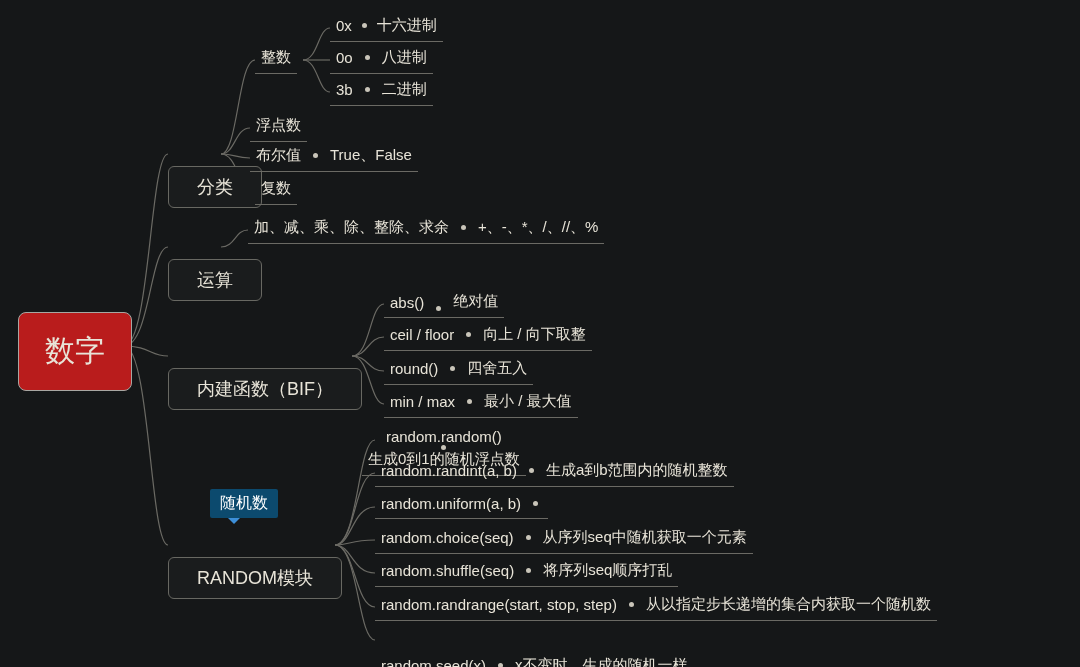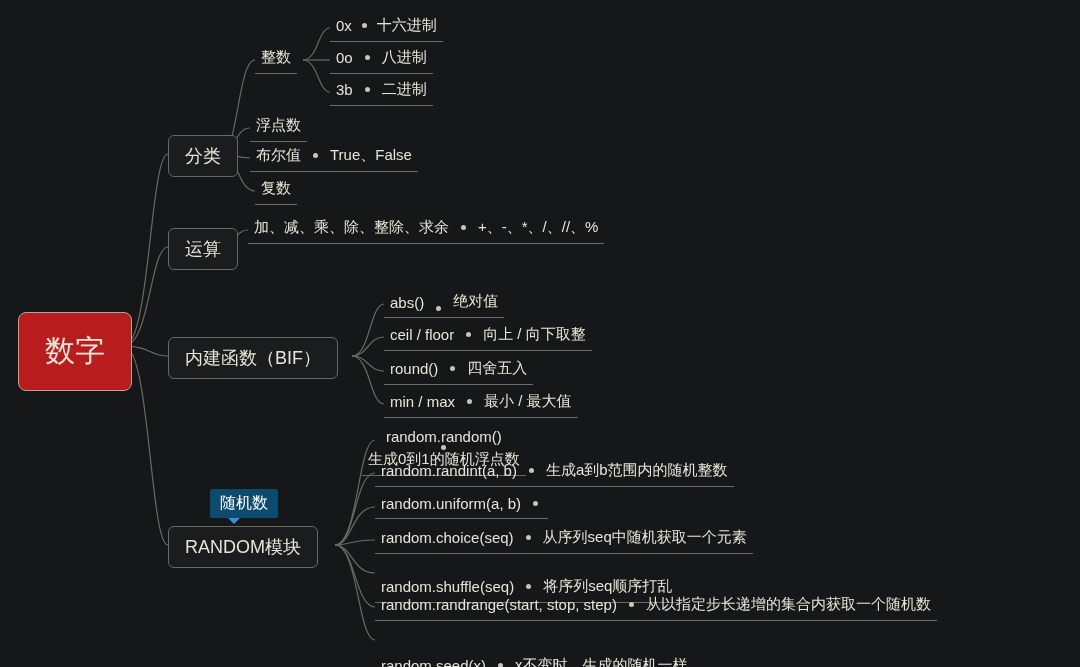--- a/index.html
+++ b/index.html
@@ -33,21 +33,22 @@
     padding: 18px 26px;
   }
   .boxed {
     border: 1px solid #686862;
     border-radius: 6px;
     background: #1a1c1d;
     display: flex;
     align-items: center;
     justify-content: center;
     font-size: 18px;
-    padding: 8px 16px;
+    padding: 8px 28px;
+    margin-top: 31px;
   }
   .line {
     border-bottom: 1px solid #6b6a64;
     display: flex;
     align-items: center;
     column-gap: 8px;
     padding: 4px 6px 6px 6px;
     font-size: 15px;
   }
   .dot {
@@ -218,21 +219,21 @@
   </div>
   <div class="node line" style="left:375px; top:491px;">
     <span>random.uniform(a, b)</span>
     <span class="dot"></span>
   </div>
   <div class="node line" style="left:375px; top:524px;">
     <span>random.choice(seq)</span>
     <span class="dot"></span>
     <span>从序列seq中随机获取一个元素</span>
   </div>
-  <div class="node line" style="left:375px; top:557px;margin-top:16px;">
+  <div class="node line" style="left:375px; top:557px;">
     <span>random.shuffle(seq)</span>
     <span class="dot"></span>
     <span>将序列seq顺序打乱</span>
   </div>
   <div class="node line" style="left:375px; top:591px;">
     <span>random.randrange(start, stop, step)</span>
     <span class="dot"></span>
     <span>从以指定步长递增的集合内获取一个随机数</span>
   </div>
   <div class="node line" style="left:375px; top:624px;margin-top:28px;">

